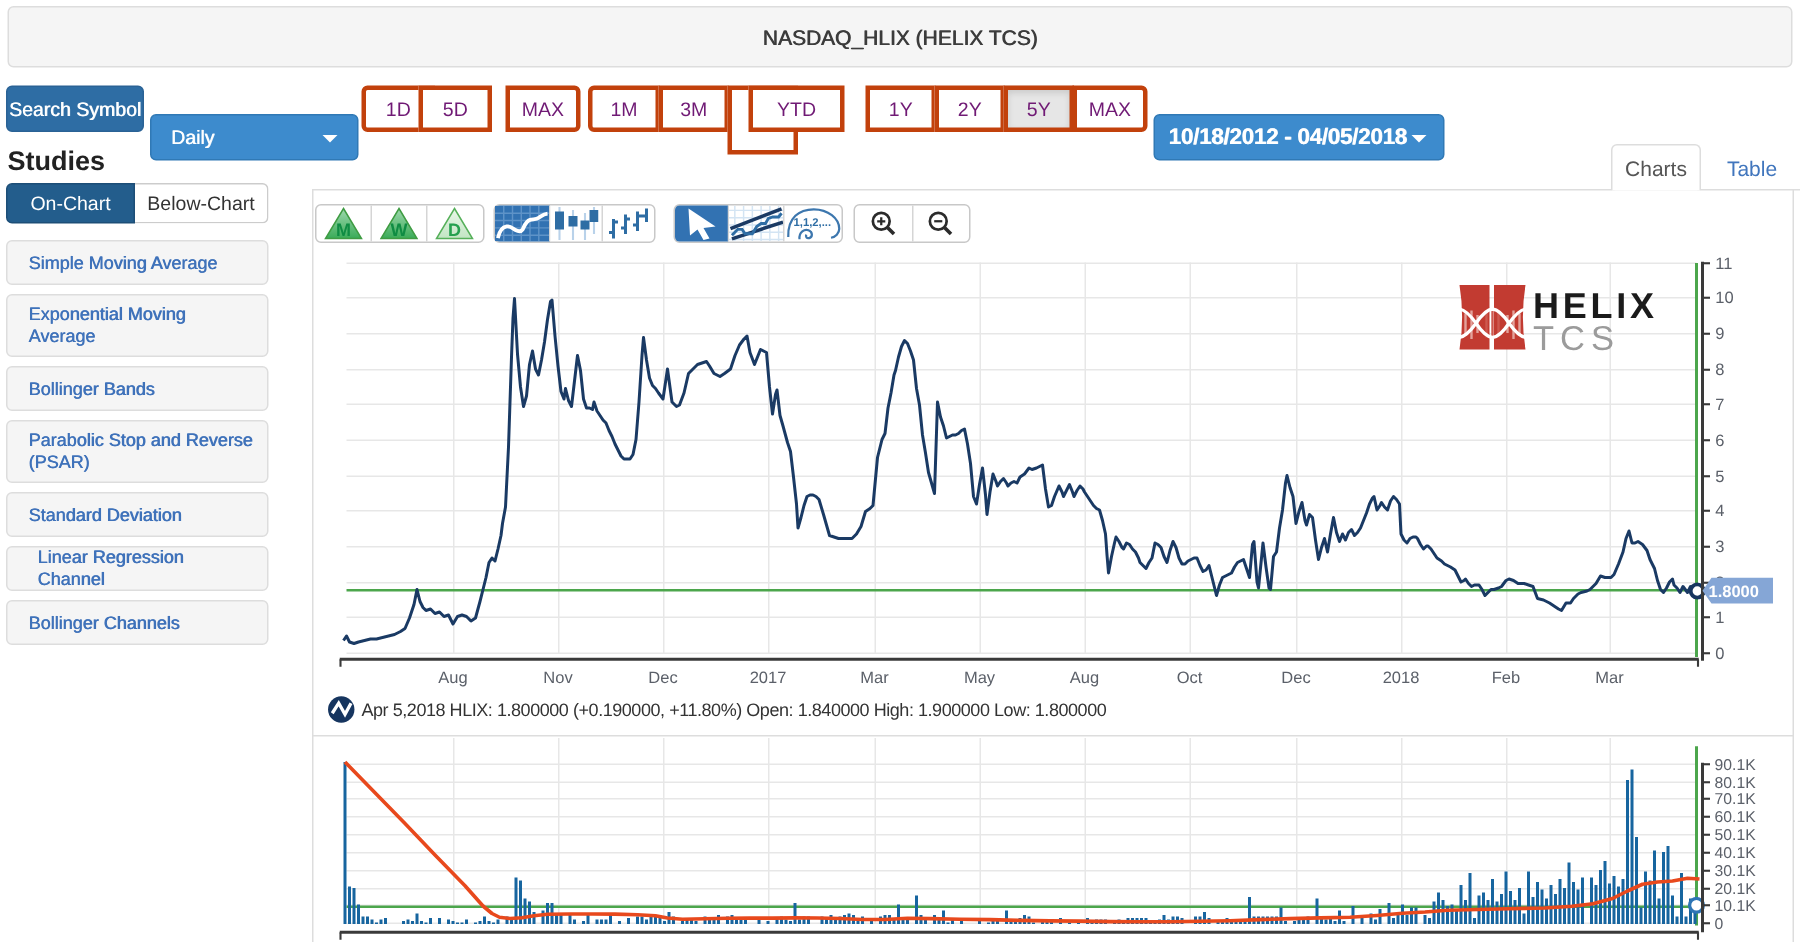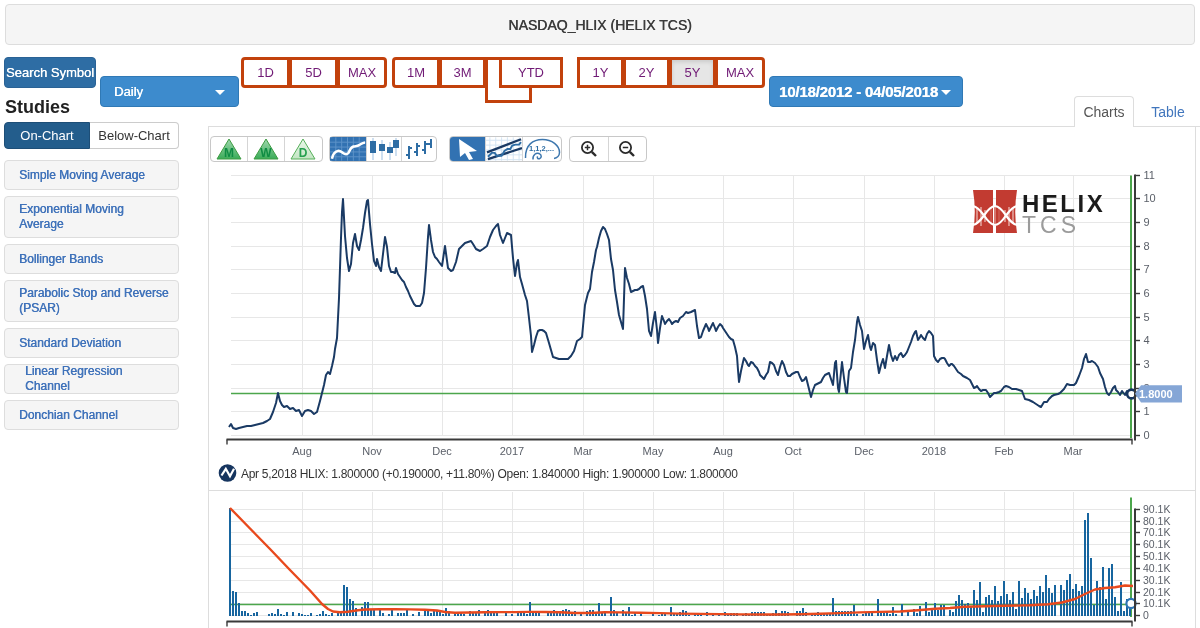--- a/index.html
+++ b/index.html
@@ -13,21 +13,21 @@
 </head>
 <body>
 
 <div class="abs" style="left:5px;top:4px;width:1190px;height:41px;background:#f5f5f5;border:1px solid #ddd;border-radius:4px;display:flex;align-items:center;justify-content:center;font-size:14px;color:#3c3c3c;text-shadow:0.5px 0 0 #3c3c3c;">NASDAQ_HLIX (HELIX TCS)</div>
 
 <div class="btn" style="left:4px;top:57px;width:92px;height:31px;background:#2e6da4;color:#fff;border:1px solid #2a6295;border-radius:4px;font-size:13px;">Search Symbol</div>
 <div class="btn bluebtn" style="left:100px;top:57px;width:139px;height:31px;border-radius:4px;justify-content:flex-start;padding-left:13px;">Daily
   <span style="position:absolute;right:13px;top:13px;width:0;height:0;border-left:5px solid transparent;border-right:5px solid transparent;border-top:5px solid #fff;"></span>
 </div>
 <div class="btn" style="left:241px;top:57px;width:49px;height:31px;border-radius:4px 0 0 4px;">1D</div>
-<div class="btn" style="left:289px;top:57px;width:49px;height:31px;">5D</div>
+<div class="btn" style="left:279px;top:57px;width:49px;height:31px;">5D</div>
 <div class="btn" style="left:337px;top:57px;width:50px;height:31px;border-radius:0 4px 4px 0;">MAX</div>
 
 <div class="btn" style="left:392px;top:57px;width:48px;height:31px;border-radius:4px 0 0 4px;">1M</div>
 <div class="btn" style="left:439px;top:57px;width:47px;height:31px;">3M</div>
 <div class="btn" style="left:485px;top:57px;width:47px;height:46px;">6M</div>
 <div class="btn" style="left:499px;top:57px;width:64px;height:31px;">YTD</div>
 <div class="btn" style="left:577px;top:57px;width:47px;height:31px;">1Y</div>
 <div class="btn" style="left:623px;top:57px;width:47px;height:31px;">2Y</div>
 <div class="btn" style="left:669px;top:57px;width:47px;height:31px;background:#e6e6e6;box-shadow:inset 0 2px 4px rgba(0,0,0,.12);">5Y</div>
 <div class="btn" style="left:715px;top:57px;width:50px;height:31px;border-radius:0 4px 4px 0;">MAX</div>
@@ -40,21 +40,21 @@
 
 <div class="abs" style="left:4px;top:122px;width:86px;height:27px;background:#235d8c;border:1px solid #1d4e77;border-radius:4px 0 0 4px;display:flex;align-items:center;justify-content:center;font-size:13px;color:#fff;">On-Chart</div>
 <div class="abs" style="left:90px;top:122px;width:89px;height:27px;background:#fff;border:1px solid #ccc;border-left:none;border-radius:0 4px 4px 0;display:flex;align-items:center;justify-content:center;font-size:13px;color:#333;">Below-Chart</div>
 
 <div class="abs study" style="top:160px;height:30px;">Simple Moving Average</div>
 <div class="abs study" style="top:196px;height:42px;">Exponential Moving Average</div>
 <div class="abs study" style="top:244px;height:30px;">Bollinger Bands</div>
 <div class="abs study" style="top:280px;height:42px;">Parabolic Stop and Reverse (PSAR)</div>
 <div class="abs study" style="top:328px;height:30px;">Standard Deviation</div>
 <div class="abs study" style="top:364px;height:30px;padding-left:20px;">Linear Regression Channel</div>
-<div class="abs study" style="top:400px;height:30px;">Donchian Channel</div>
+<div class="abs study" style="top:400px;height:30px;">Bollinger Channels</div>
 <style>
  .study { left:4px; width:175px; background:#f5f5f5; border:1px solid #ddd; border-radius:4px;
           font-size:12px; color:#3f72ba; text-shadow:0.4px 0 0 #3f72ba; display:flex; align-items:center;
           padding:0 8px 0 14px; line-height:15px; }
 </style>
 
 <div class="abs" style="left:1074px;top:96px;width:60px;height:31px;background:#fff;border:1px solid #ddd;border-bottom:none;border-radius:4px 4px 0 0;display:flex;align-items:center;justify-content:center;font-size:14px;color:#555;z-index:3;">Charts</div>
 <div class="abs" style="left:1140px;top:96px;width:56px;height:31px;display:flex;align-items:center;justify-content:center;font-size:14px;color:#4176bd;">Table</div>
 
 <div class="abs" style="left:1196px;top:126px;width:4px;height:1px;background:#ddd;"></div>

